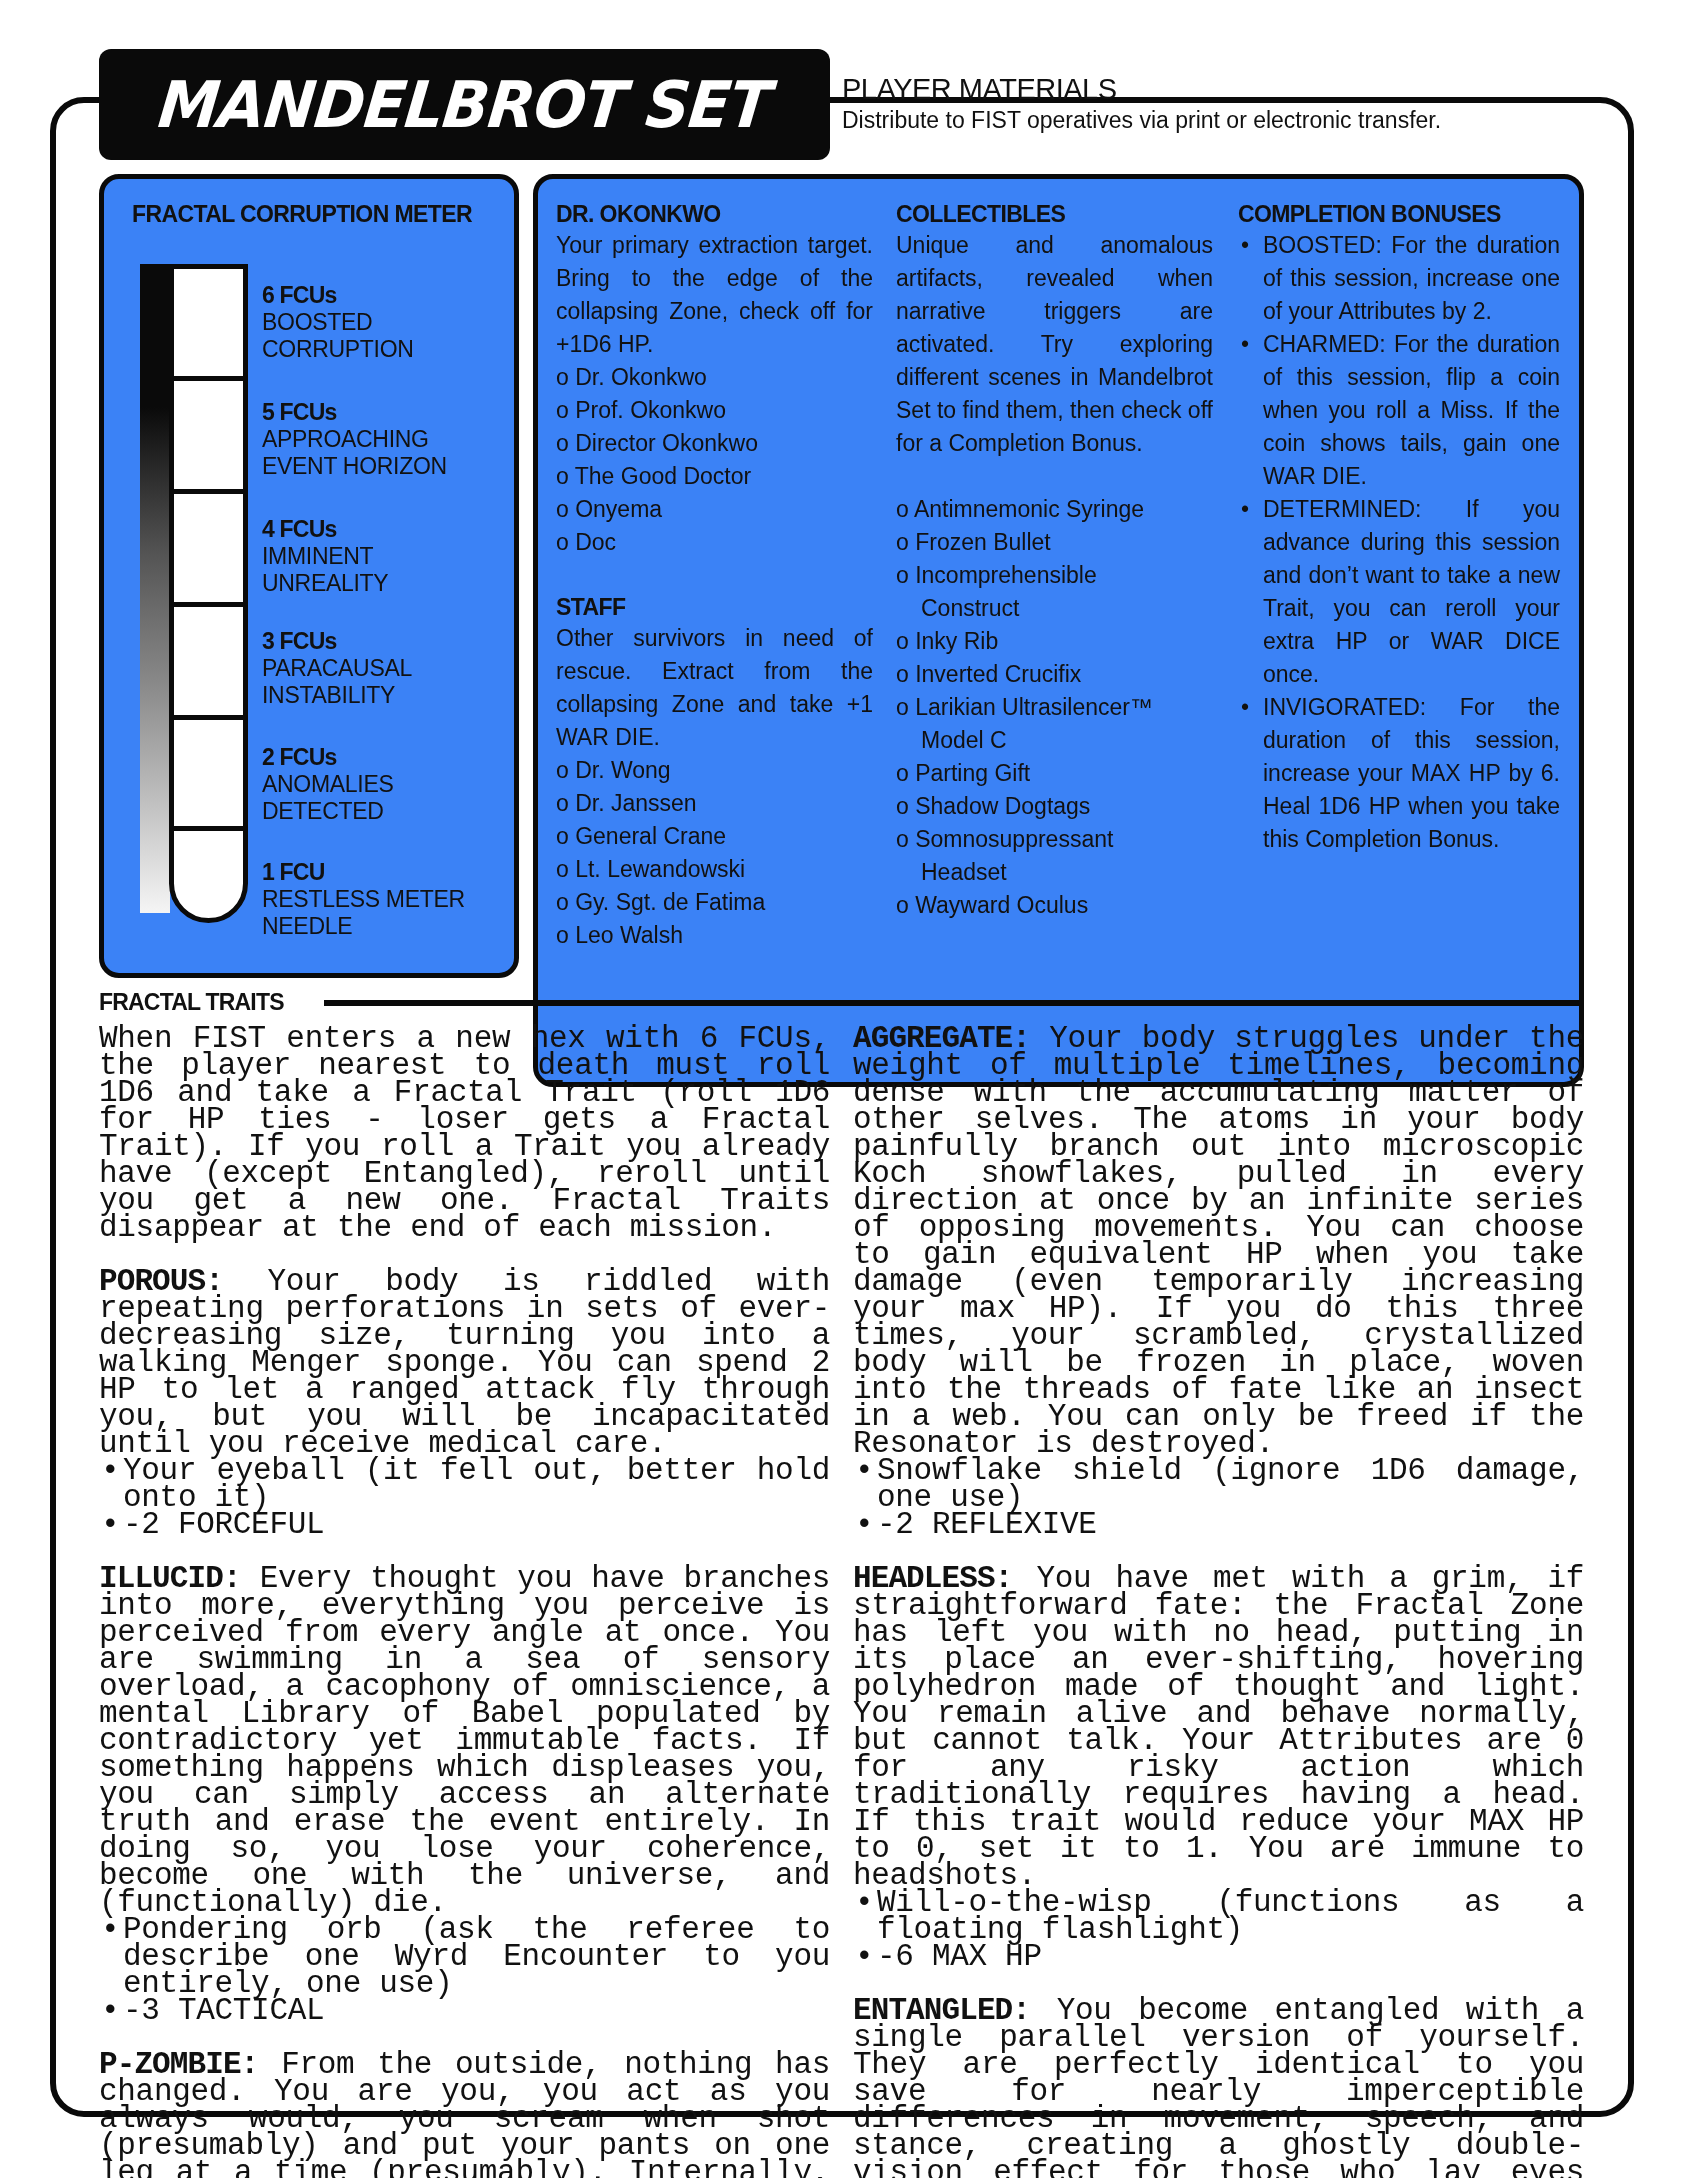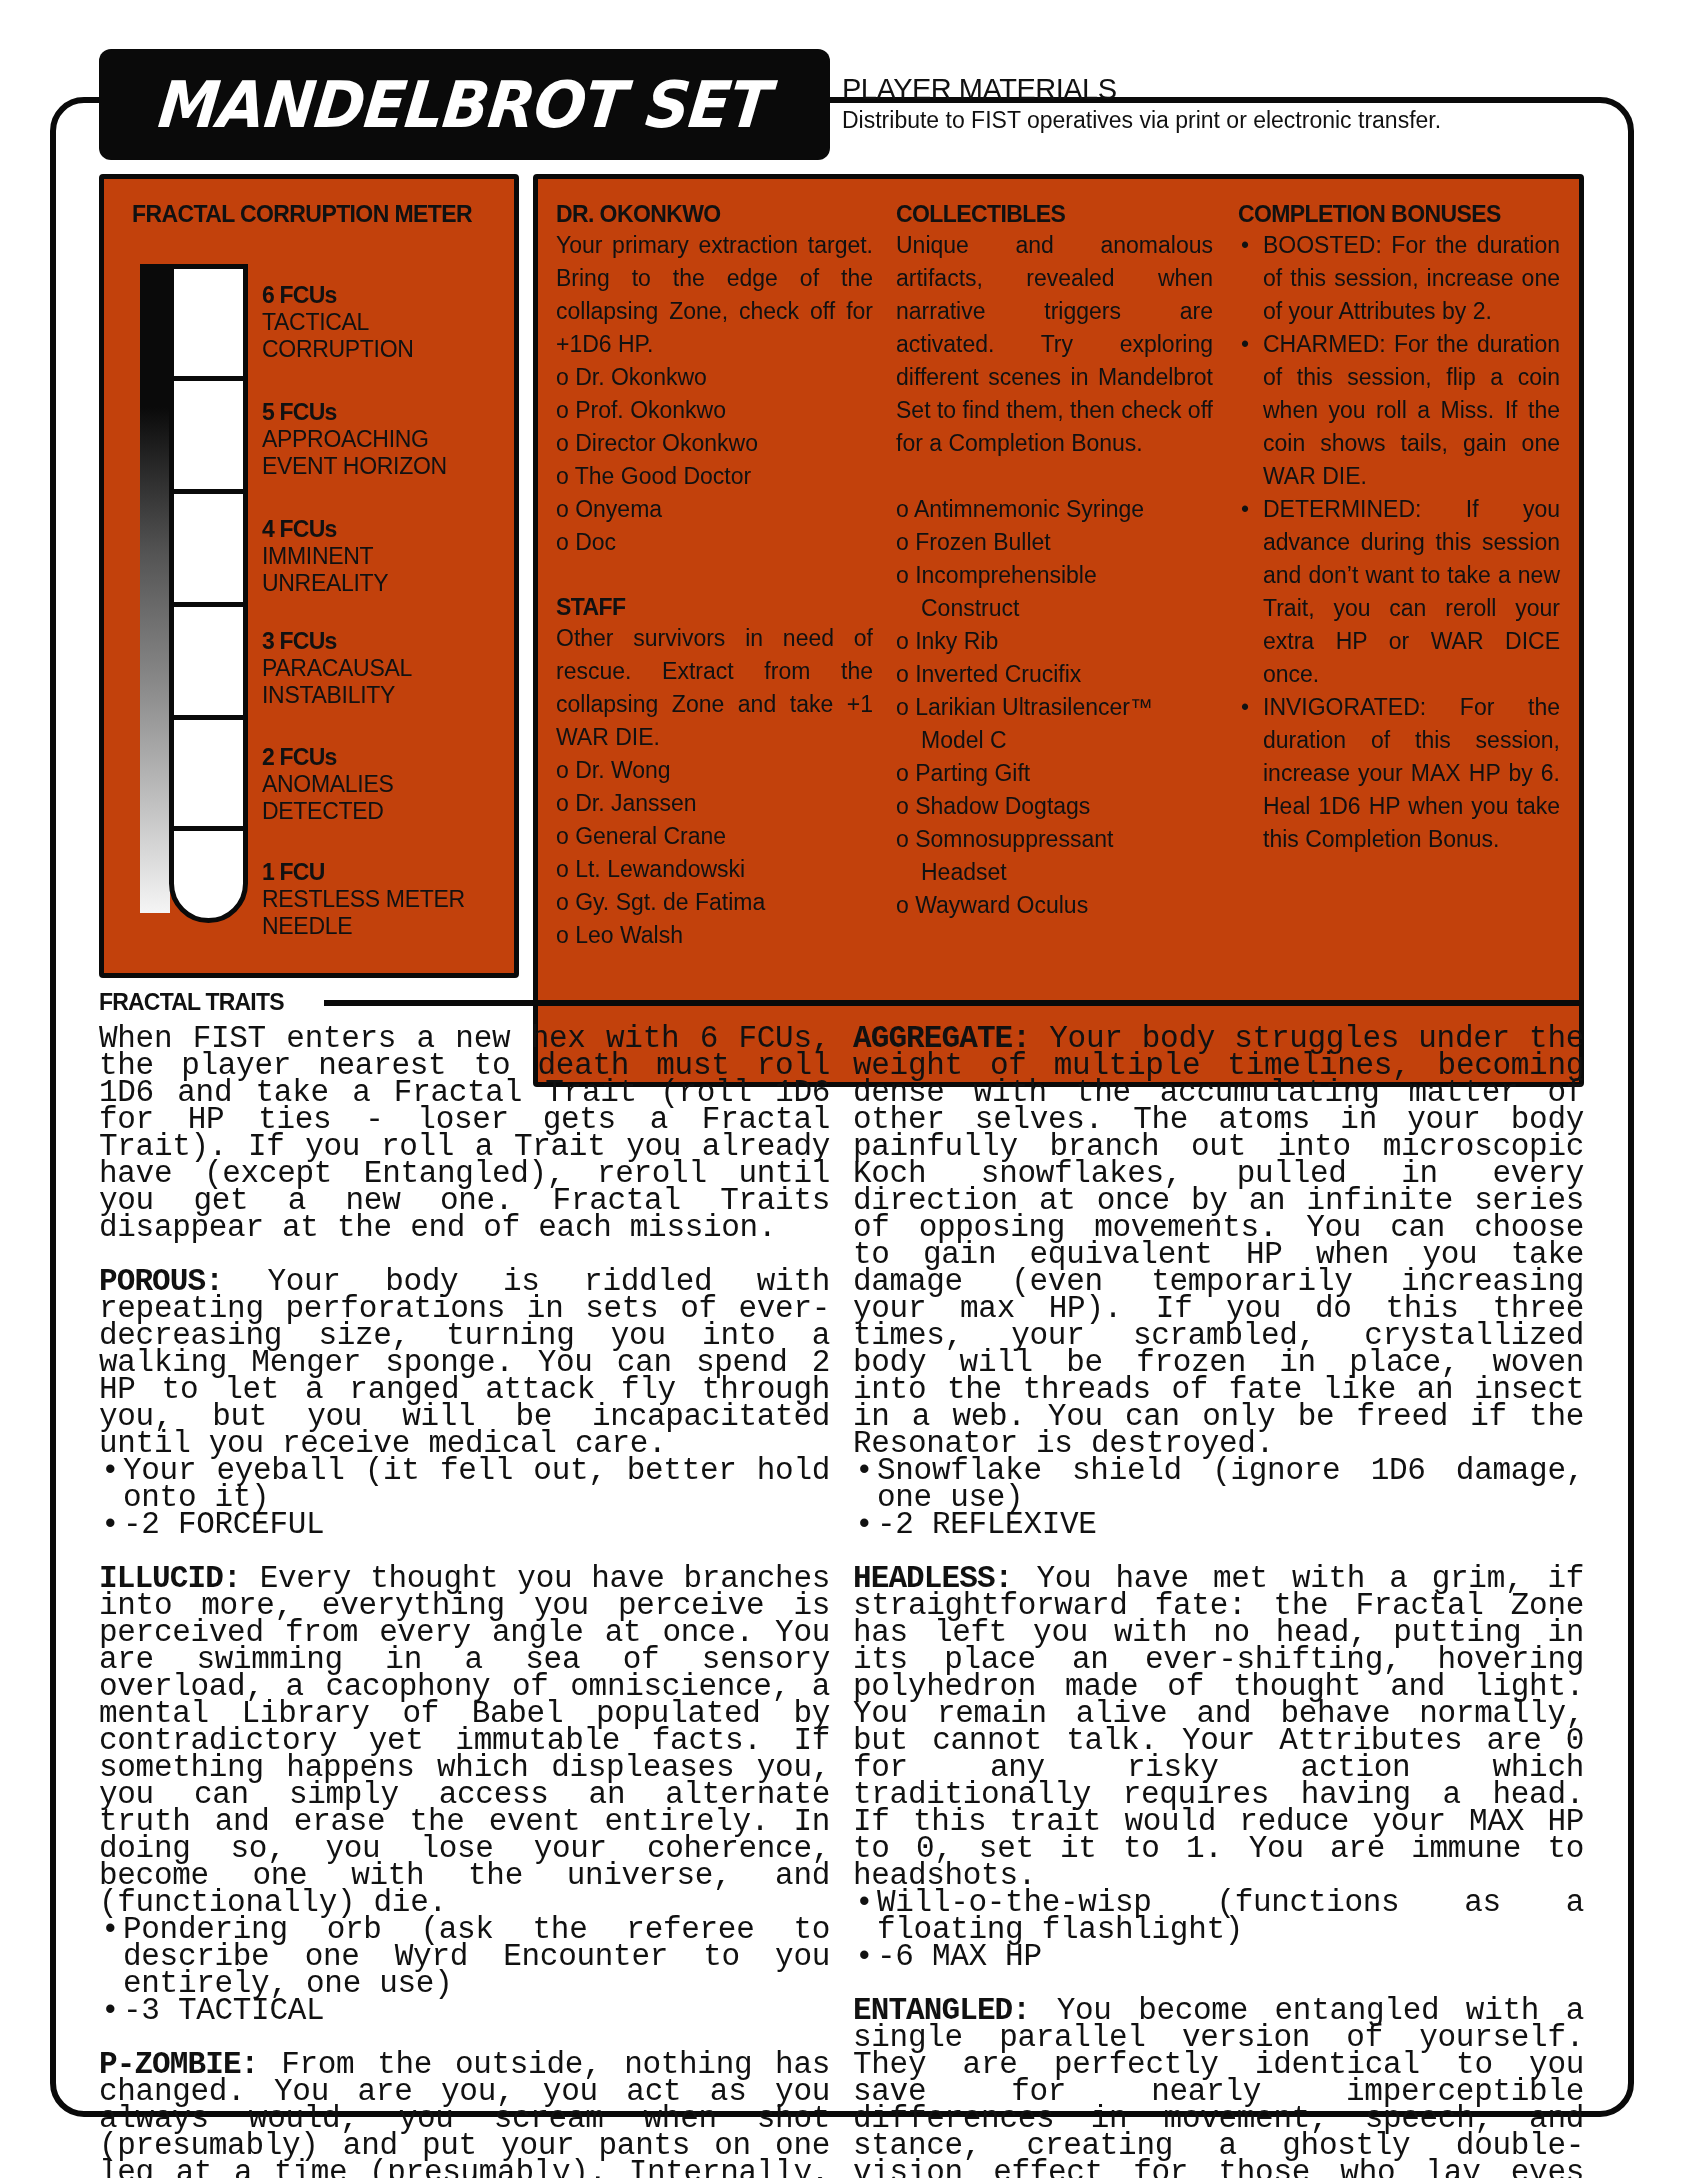--- a/index.html
+++ b/index.html
@@ -24,21 +24,21 @@
       transform: skewX(-6deg) scaleY(1.05);
       text-shadow: 2px 0 0 #0a0a0a, -1px 2px 0 #0a0a0a;
     }
 
     .header-right { position: absolute; left: 842px; top: 55px; width: 772px; }
     .header-title { font-family: "Liberation Sans", sans-serif; font-weight: normal; font-size: 29px; letter-spacing: -0.5px; line-height: 36px; margin-top: 16px; }
     .header-sub { position: absolute; top: 50px; font-size: 23px; line-height: 30px; color: #111; }
 
     
     .panel {
-      position: absolute; border: 5px solid #0a0a0a; border-radius: 4px; background: #c2410c;
+      position: absolute; border: 5px solid #0a0a0a; border-radius: 20px; background: #3b82f6;
     }
     .meter-panel { left: 99px; top: 174px; width: 420px; height: 804px; }
     .info-panel { left: 533px; top: 174px; width: 1051px; height: 913px; }
 
     .panel-heading { font-weight: bold; font-size: 23px; letter-spacing: -0.6px; line-height: 30px; }
 
     
     .meter-heading { position: absolute; left: 28px; top: 20px; }
     .meter-gradient {
       position: absolute; left: 36px; top: 85px; width: 30px; height: 649px;
@@ -102,21 +102,21 @@
   <div class="meter-tube">
     <div class="seg-line" style="top:107px"></div>
     <div class="seg-line" style="top:220px"></div>
     <div class="seg-line" style="top:333px"></div>
     <div class="seg-line" style="top:446px"></div>
     <div class="seg-line" style="top:557px"></div>
   </div>
 
   <div class="meter-level" style="top:83px">
     <div class="level-count">6 FCUs</div>
-    <div class="level-desc">TACTICAL</div>
+    <div class="level-desc">BOOSTED</div>
     <div class="level-desc">CORRUPTION</div>
   </div>
   <div class="meter-level" style="top:200px">
     <div class="level-count">5 FCUs</div>
     <div class="level-desc">APPROACHING</div>
     <div class="level-desc">EVENT HORIZON</div>
   </div>
   <div class="meter-level" style="top:317px">
     <div class="level-count">4 FCUs</div>
     <div class="level-desc">IMMINENT</div>

